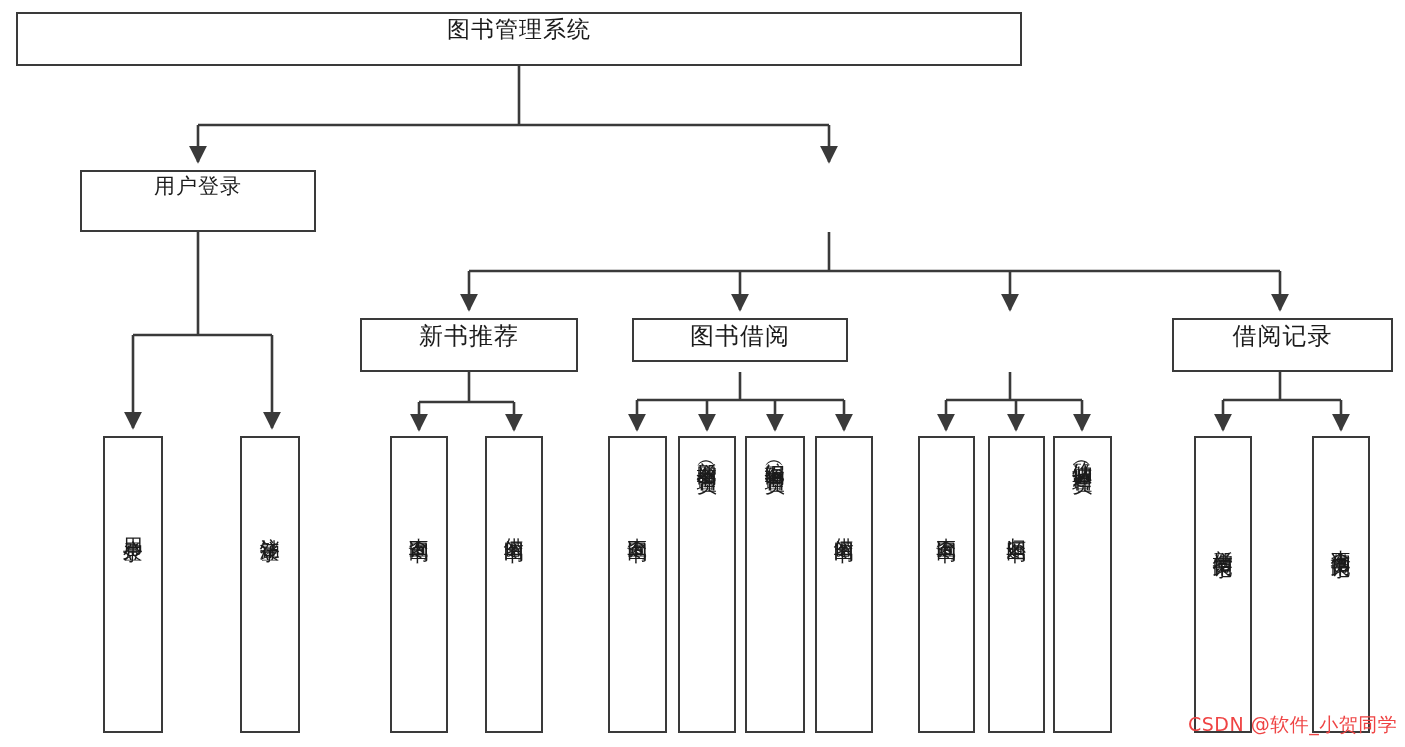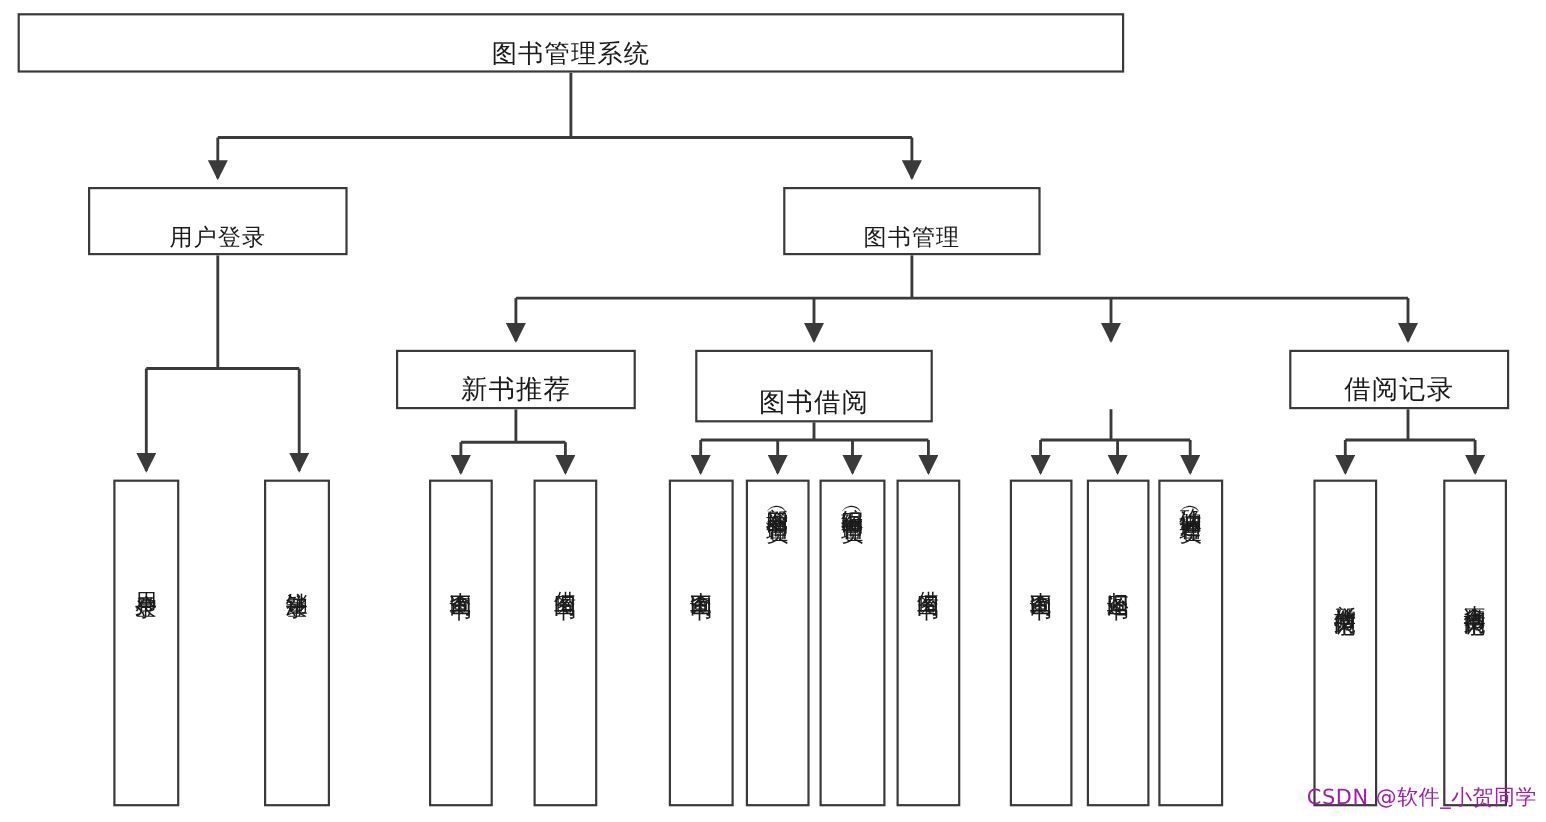--- a/index.html
+++ b/index.html
@@ -23,21 +23,21 @@
     width: 1405px;
     height: 747px;
     pointer-events: none;
   }
   .node {
     position: absolute;
     box-sizing: border-box;
     background: #ffffff;
     border: 2px solid #3a3a3a;
     display: flex;
-    align-items: flex-end;
+    align-items: flex-start;
     justify-content: center;
     color: #1b1b1b;
     text-align: center;
     z-index: 2;
   }
   .node.root {
     font-size: 23px;
     letter-spacing: 1px;
   }
   .node.level2 {
@@ -69,21 +69,21 @@
     margin-top: 90px;
   }
   .leaf-xtall .vlabel {
     margin-top: 2px;
   }
   .watermark {
     position: absolute;
     left: 1188px;
     top: 712px;
     font-size: 19px;
-    color: #a21caf;
+    color: #ef4444;
     letter-spacing: 0.5px;
     z-index: 3;
     white-space: nowrap;
   }
 </style>
 </head>
 <body>
 
 <div id="canvas">
 
@@ -141,34 +141,31 @@
   </svg>
 
   <div class="node root" style="left:16px; top:12px; width:1006px; height:54px;">
     <span>图书管理系统</span>
   </div>
 
   <div class="node level2" style="left:80px; top:170px; width:236px; height:62px;">
     <span>用户登录</span>
   </div>
 
-  <div class="node level2" style="left:712px; top:170px; width:234px; height:62px;">
-    <span>图书管理</span>
-  </div>
 
   <div class="node level3" style="left:360px; top:318px; width:218px; height:54px;">
     <span>新书推荐</span>
   </div>
 
-  <div class="node level3" style="left:632px; top:318px; width:216px; height:66px;">
+  <div class="node level3" style="left:632px; top:318px; width:216px; height:44px;">
     <span>图书借阅</span>
   </div>
 
 
-  <div class="node level3" style="left:1172px; top:318px; width:200px; height:54px;">
+  <div class="node level3" style="left:1172px; top:318px; width:221px; height:54px;">
     <span>借阅记录</span>
   </div>
 
   <div class="node leaf leaf-short" style="left:103px; top:436px; width:60px; height:297px;">
     <span class="vlabel">用户登录</span>
   </div>
 
   <div class="node leaf leaf-short" style="left:240px; top:436px; width:60px; height:297px;">
     <span class="vlabel">注销登录</span>
   </div>

